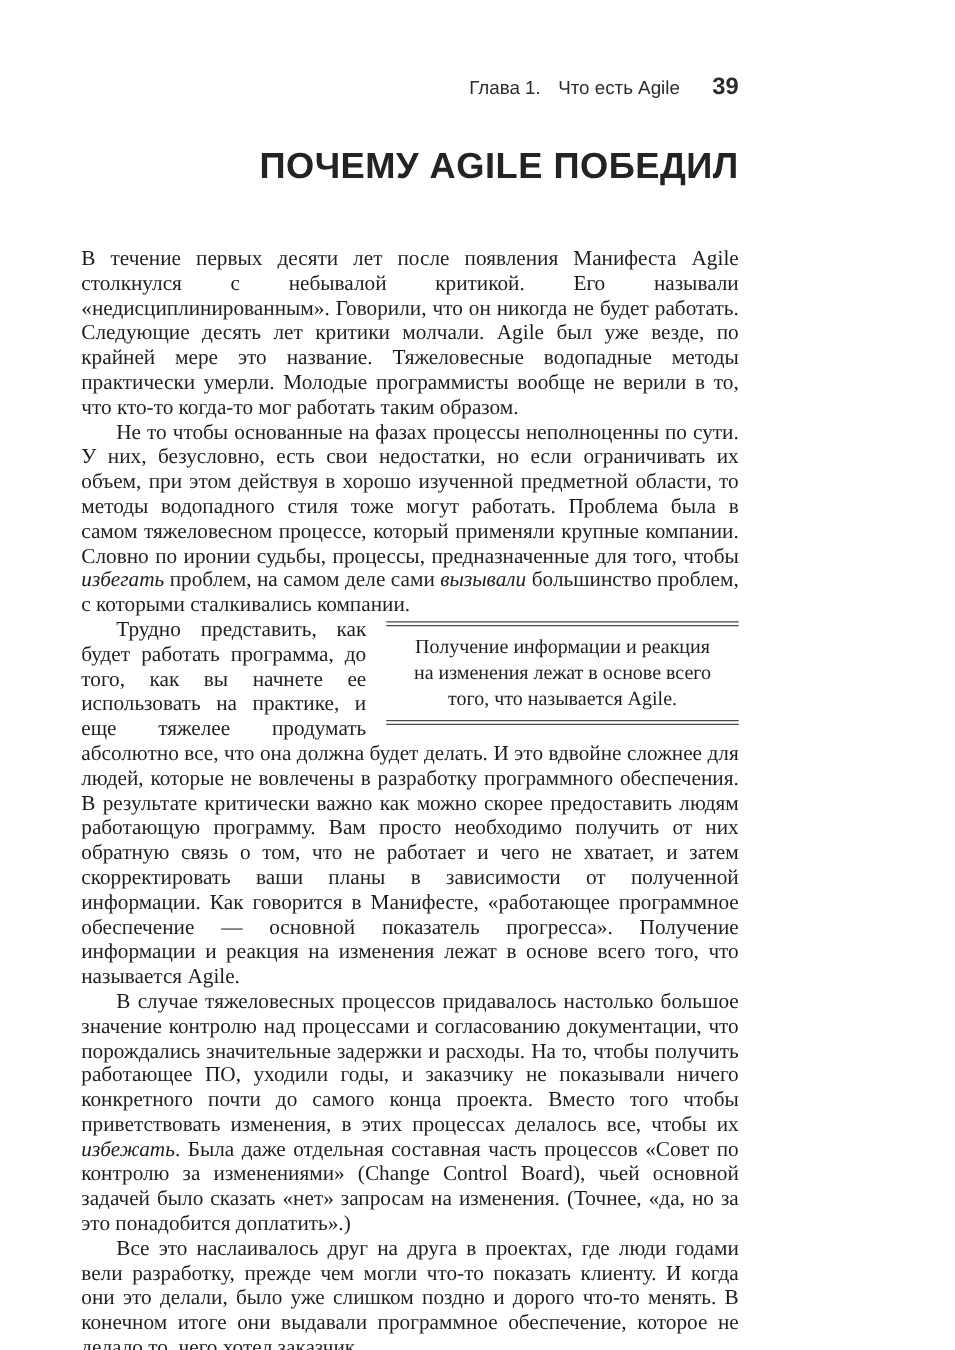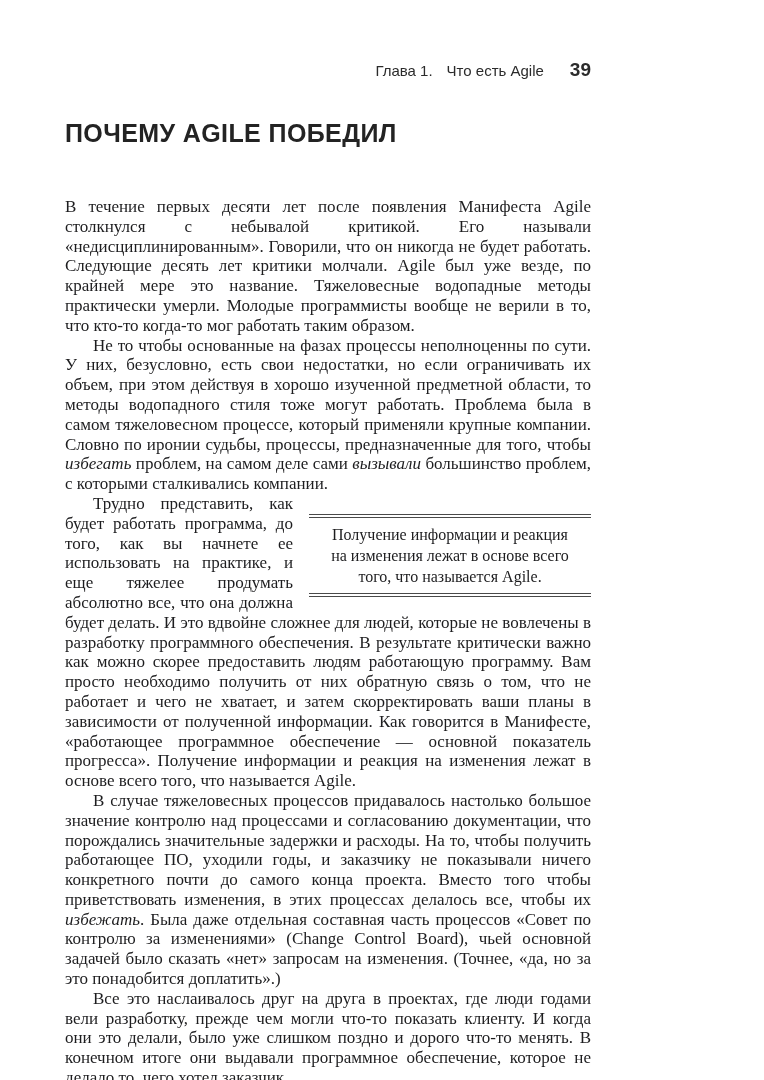--- a/index.html
+++ b/index.html
@@ -33,43 +33,44 @@
   .running-header .chapter-title { margin-right: 26px; }
   .running-header .page-number {
     font-weight: 700;
     font-size: 19px;
   }
   
   .intro { margin-top: 30px; }
   
   h1.section-heading {
     font-family: "Liberation Sans", sans-serif;
-    font-size: 25px;
+    font-size: 29px;
     line-height: 32px;
     font-weight: 700;
     letter-spacing: 0.4px;
     color: #232323;
     margin: 36px 0 14px 0;
+    text-align: right;
   }
   
   p.body {
     margin: 0;
     font-size: 17px;
     line-height: 19.8px;
     text-align: justify;
     text-indent: 28px;
   }
   p.body.noindent { text-indent: 0; margin-top: 48px; }
   p.body em { }
   
   .pullquote {
     float: right;
     box-sizing: border-box;
     width: 282px;
-    margin: 20px 0 12px 16px;
+    margin: 3px 0 12px 16px;
     border-top: 4px double #4a4a4a;
     border-bottom: 4px double #4a4a4a;
     padding: 6px 14px;
     text-align: center;
     font-size: 16px;
     line-height: 21px;
     color: #1d1d1f;
   }
 </style>
 </head>

